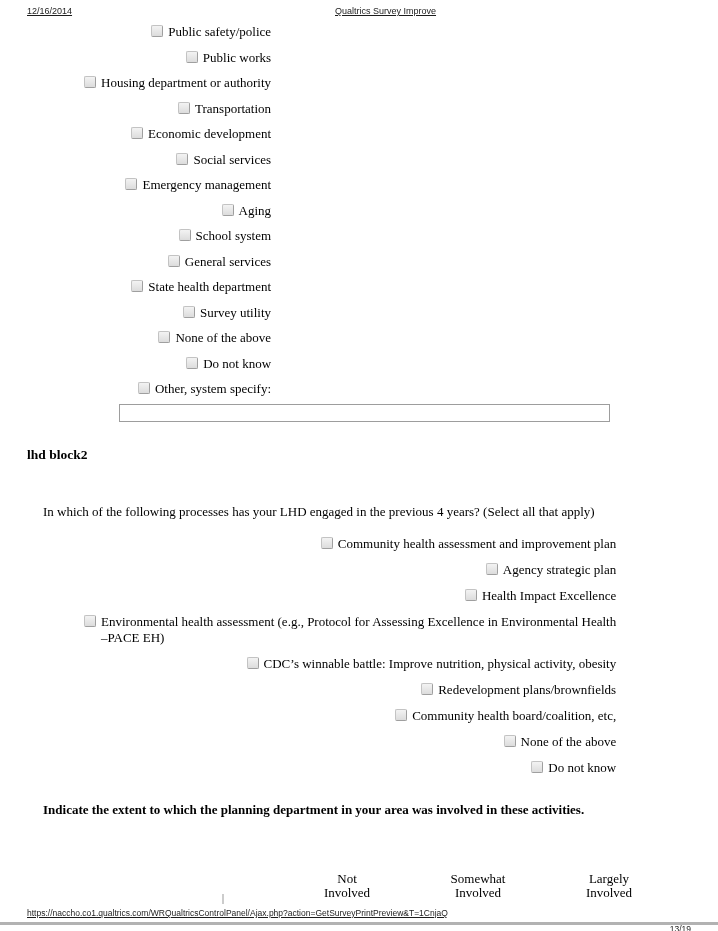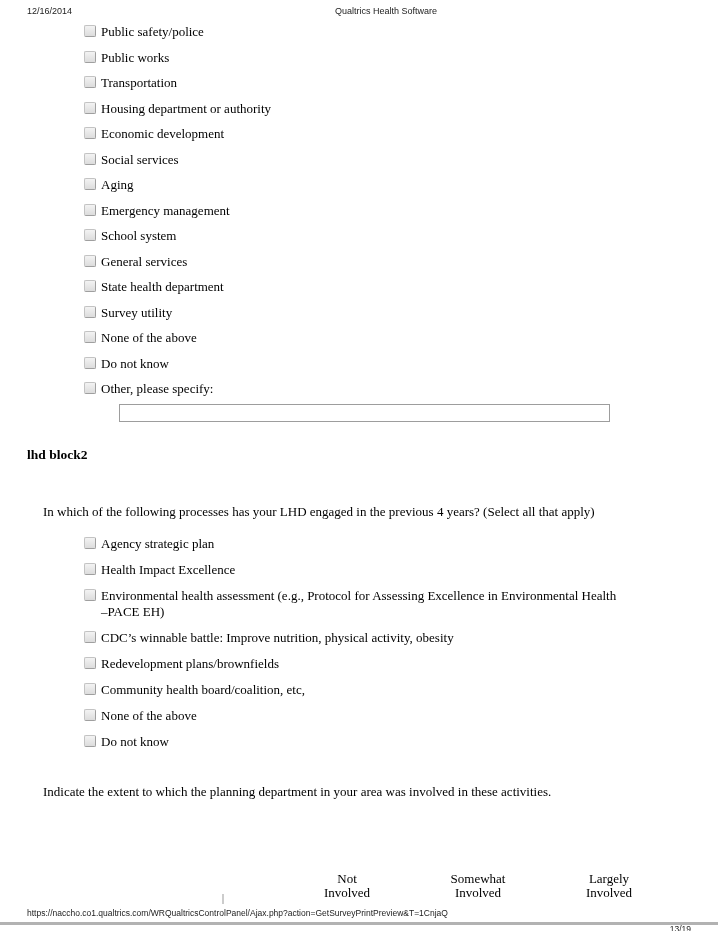--- a/index.html
+++ b/index.html
@@ -16,34 +16,36 @@
     color: #000000;
   }
   .abs { position: absolute; }
 
   
   .print-meta {
     font-family: "Liberation Sans", "DejaVu Sans", sans-serif;
     font-size: 9px;
     color: #1c1c1c;
     white-space: nowrap;
+    text-decoration: underline;
   }
   .header-date { left: 27px; top: 6px; }
   .header-title { left: 335px; top: 6px; }
   .footer-url { left: 27px; top: 908px; font-size: 8.5px; }
   .footer-page { right: 27px; top: 908px; font-size: 8.5px; margin-top: 16px; }
 
   
   .cb-list { left: 84px; }
   .cb-list-1 { top: 24px; }
   .cb-list-2 { top: 536px; }
   .cb-item {
     display: flex;
     align-items: flex-start;
     margin-bottom: 9.5px;
+    justify-content: flex-end;
   }
   .cb-list-2 .cb-item { margin-bottom: 10px; }
   .cb-box {
     flex: none;
     width: 10px;
     height: 10px;
     margin-top: 1px;
     background: linear-gradient(#f3f3f3, #dcdcdc);
     border: 1px solid #9f9f9f;
     border-top-color: #c3c3c3;
@@ -80,21 +82,21 @@
     font-weight: bold;
   }
 
   .question-text {
     left: 43px;
     font-size: 13px;
     line-height: 16px;
     width: 640px;
   }
   .q-processes { top: 504px; }
-  .q-involvement { top: 784px; }
+  .q-involvement { top: 802px; font-weight: bold; }
 
   
   .matrix-cols { left: 0; top: 872px; width: 576px; height: 30px; }
   .matrix-col {
     position: absolute;
     width: 110px;
     text-align: center;
     font-size: 13px;
     line-height: 13.5px;
     white-space: pre-line;
@@ -116,66 +118,66 @@
     top: 922px;
     width: 718px;
     height: 3px;
     background: #b2b2b2;
   }
 </style>
 </head>
 <body>
 
 <div class="abs print-meta header-date">12/16/2014</div>
-<div class="abs print-meta header-title">Qualtrics Health Software</div>
+<div class="abs print-meta header-title">Qualtrics Survey Improve</div>
 
 <div class="abs cb-list cb-list-1">
 
     <div class="cb-item">
       <span class="cb-box"></span>
       <span class="cb-label">Public safety/police</span>
     </div>
 
     <div class="cb-item">
       <span class="cb-box"></span>
       <span class="cb-label">Public works</span>
     </div>
 
     <div class="cb-item">
       <span class="cb-box"></span>
+      <span class="cb-label">Housing department or authority</span>
+    </div>
+
+    <div class="cb-item">
+      <span class="cb-box"></span>
       <span class="cb-label">Transportation</span>
     </div>
 
     <div class="cb-item">
       <span class="cb-box"></span>
-      <span class="cb-label">Housing department or authority</span>
-    </div>
-
-    <div class="cb-item">
-      <span class="cb-box"></span>
       <span class="cb-label">Economic development</span>
     </div>
 
     <div class="cb-item">
       <span class="cb-box"></span>
       <span class="cb-label">Social services</span>
     </div>
 
     <div class="cb-item">
       <span class="cb-box"></span>
+      <span class="cb-label">Emergency management</span>
+    </div>
+
+    <div class="cb-item">
+      <span class="cb-box"></span>
       <span class="cb-label">Aging</span>
     </div>
 
     <div class="cb-item">
       <span class="cb-box"></span>
-      <span class="cb-label">Emergency management</span>
-    </div>
-
-    <div class="cb-item">
-      <span class="cb-box"></span>
       <span class="cb-label">School system</span>
     </div>
 
     <div class="cb-item">
       <span class="cb-box"></span>
       <span class="cb-label">General services</span>
     </div>
 
     <div class="cb-item">
       <span class="cb-box"></span>
@@ -192,32 +194,36 @@
       <span class="cb-label">None of the above</span>
     </div>
 
     <div class="cb-item">
       <span class="cb-box"></span>
       <span class="cb-label">Do not know</span>
     </div>
 
     <div class="cb-item">
       <span class="cb-box"></span>
-      <span class="cb-label">Other, please specify:</span>
+      <span class="cb-label">Other, system specify:</span>
     </div>
   </div>
 
 <input class="abs other-input" type="text" value="" style="">
 
 <div class="abs block-label">lhd block2</div>
 
 <div class="abs question-text q-processes">In which of the following processes has your LHD engaged in the previous 4 years? (Select all that apply)</div>
 
 <div class="abs cb-list cb-list-2">
 
+    <div class="cb-item">
+      <span class="cb-box"></span>
+      <span class="cb-label">Community health assessment and improvement plan</span>
+    </div>
 
     <div class="cb-item">
       <span class="cb-box"></span>
       <span class="cb-label">Agency strategic plan</span>
     </div>
 
     <div class="cb-item">
       <span class="cb-box"></span>
       <span class="cb-label">Health Impact Excellence</span>
     </div>

